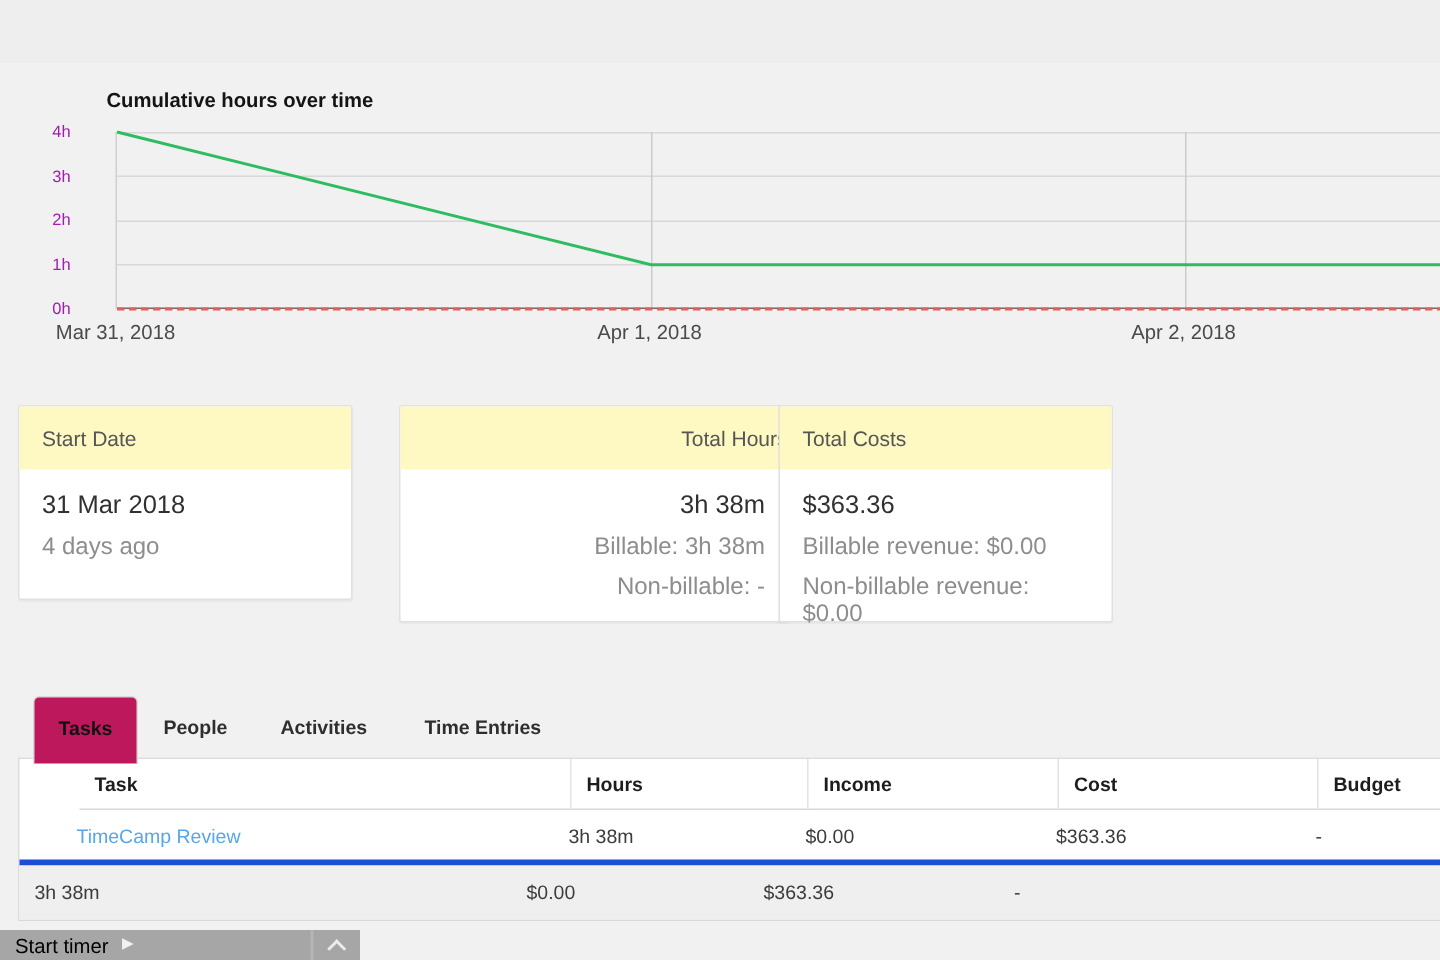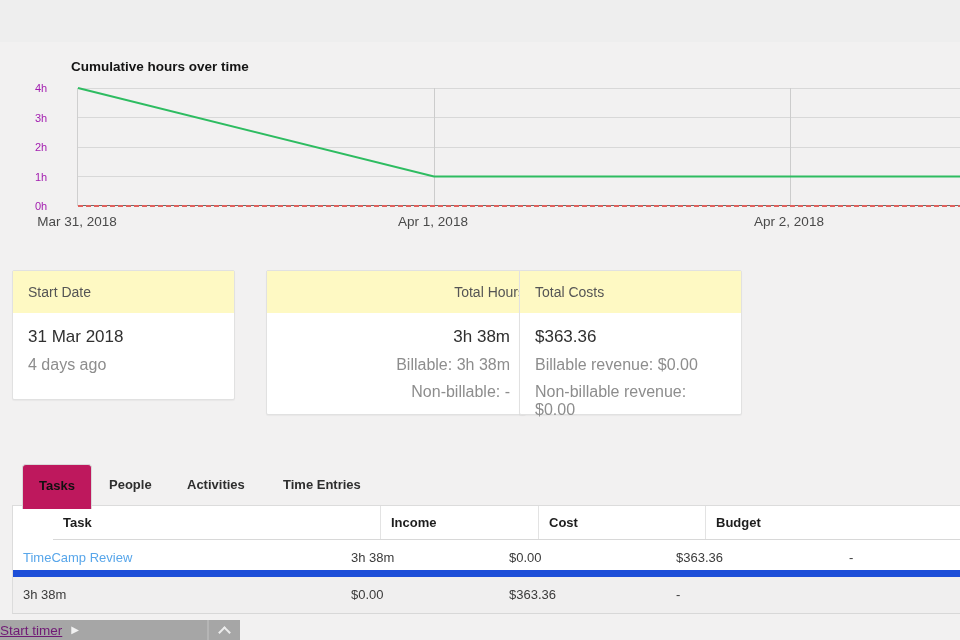--- a/index.html
+++ b/index.html
@@ -47,29 +47,29 @@
   .tab.people { left:109px; } .tab.activities { left:187px; } .tab.entries { left:283px; }
 
   
   .task-table { position:absolute; left:12px; top:505px; width:948px; background:#ffffff;
                 border-left:1px solid #dcdcdc; border-top:1px solid #dcdcdc; border-bottom:1px solid #d8d8d8; }
   .trow { display:grid; grid-template-columns:328px 158px 167px 173px 1fr; }
   .trow.head { height:34px; line-height:33px; font-weight:bold; font-size:13px; color:#1d1d1d;
                border-bottom:1px solid #d8d8d8;margin-left:40px; }
   .trow.head .tcell { border-right:1px solid #e3e3e3; }
   .trow.head .tcell:last-child { border-right:none; }
-  .trow.body { height:37px; line-height:36px; font-size:13px; color:#3b3b3b; border-bottom:7px solid #1d4ed8; }
+  .trow.body { height:37px; line-height:36px; font-size:13px; color:#3b3b3b; border-bottom:4px solid #1d4ed8;padding-left:28px; }
   .trow.total { height:36px; line-height:35px; font-size:13px; color:#3b3b3b; background:#f0efef; }
   .tcell { padding-left:10px; white-space:nowrap; overflow:hidden; }
   .task-link { color:#58a6ea; cursor:pointer; }
 
   
   .timer-bar { position:absolute; left:0; top:620px; width:240px; height:20px; background:#a6a6a6;
                display:flex; align-items:center; }
-  .timer-label { font-size:13.5px; color:#701a75;text-decoration:underline; }
+  .timer-label { padding-left:10px; font-size:13.5px; color:#000000; }
   .play-icon { margin-left:9px; font-size:10px; color:#f2f2f2; line-height:20px; }
   .bar-divider { position:absolute; left:207px; top:0; width:2px; height:20px; background:#b5b5b5; }
   .collapse-btn { position:absolute; left:209px; top:0; width:31px; height:20px; cursor:pointer; }
   .chevron-up { position:absolute; left:11px; top:8px; width:9px; height:9px;
                 border-top:2.5px solid #ececec; border-left:2.5px solid #ececec; transform:rotate(45deg); }
 </style>
 </head>
 <body>
 
 <div class="top-band"></div>
@@ -121,20 +121,21 @@
 </div>
 
 <div class="tab-active">Tasks</div>
 <div class="tab people">People</div>
 <div class="tab activities">Activities</div>
 <div class="tab entries">Time Entries</div>
 
 <div class="task-table">
   <div class="trow head">
     <div class="tcell">Task</div>
+    <div class="tcell">Hours</div>
     <div class="tcell">Income</div>
     <div class="tcell">Cost</div>
     <div class="tcell">Budget</div>
   </div>
   <div class="trow body">
     <div class="tcell"><span class="task-link">TimeCamp Review</span></div>
     <div class="tcell">3h 38m</div>
     <div class="tcell">$0.00</div>
     <div class="tcell">$363.36</div>
     <div class="tcell">-</div>

